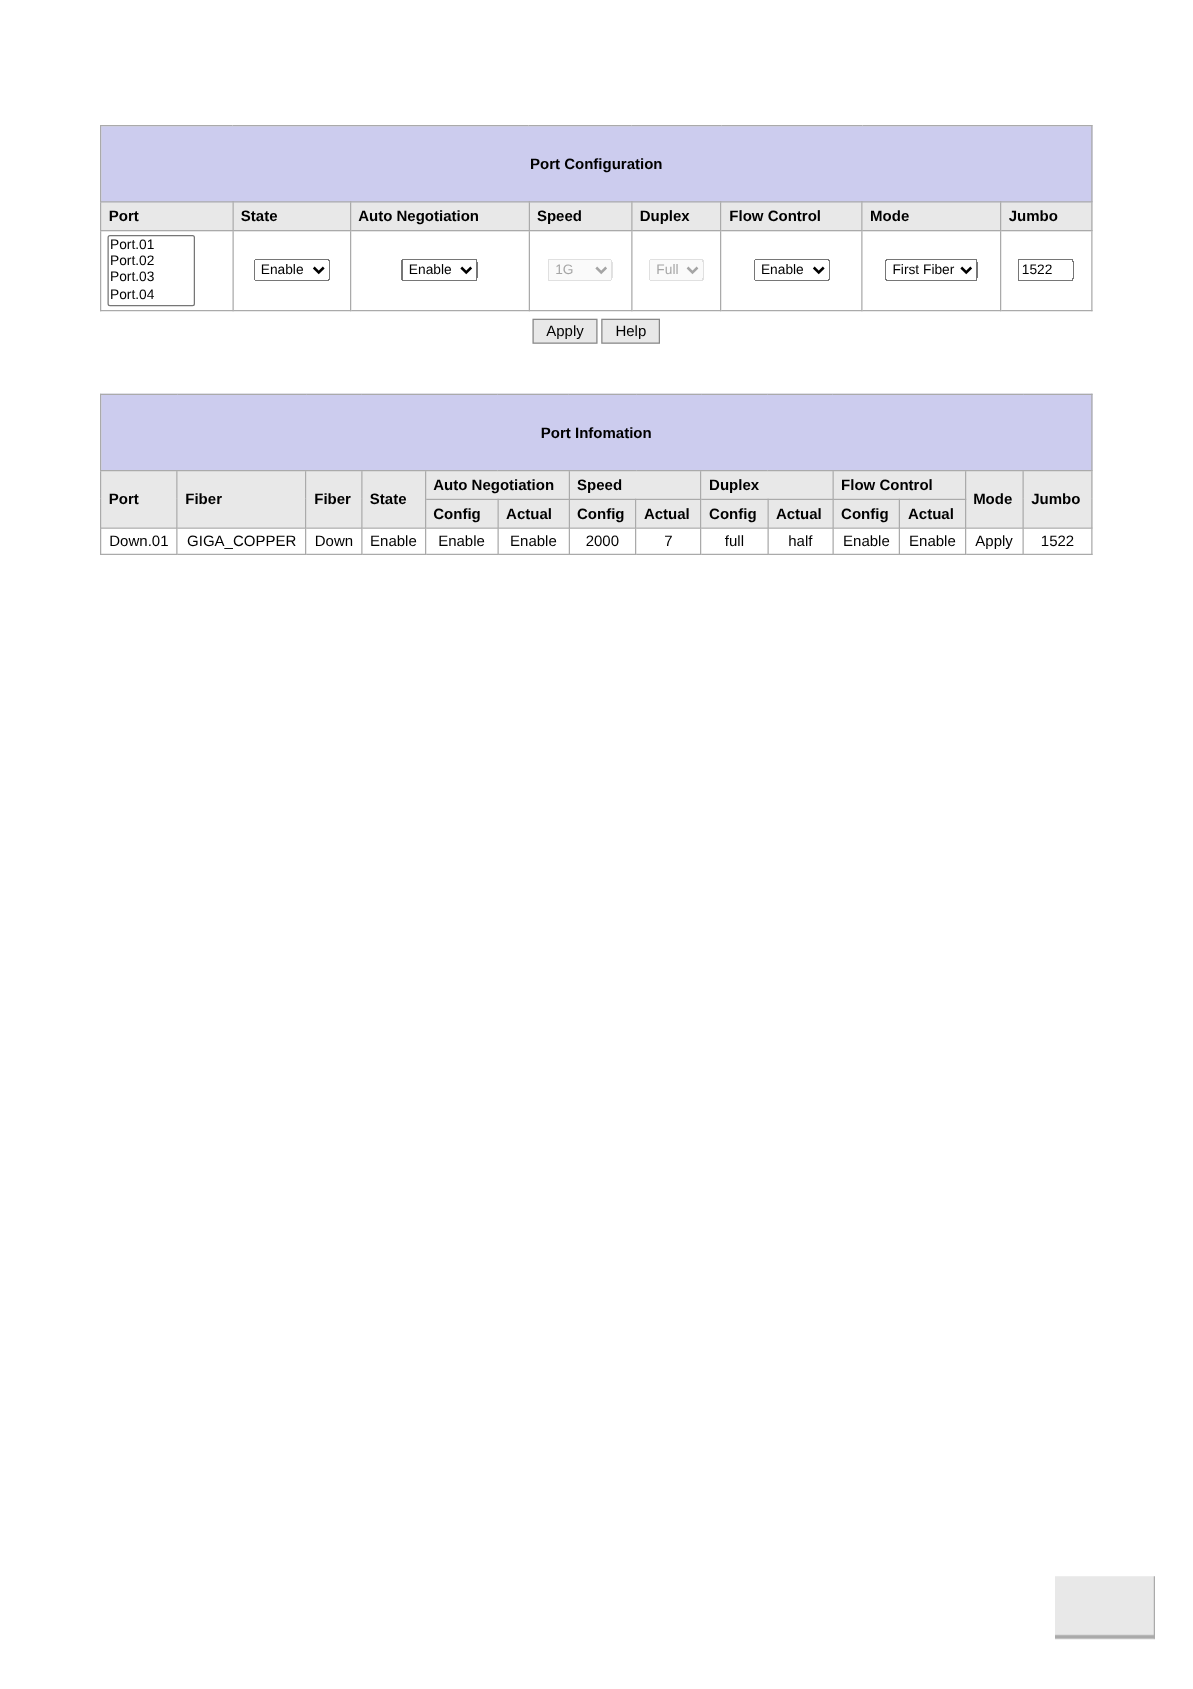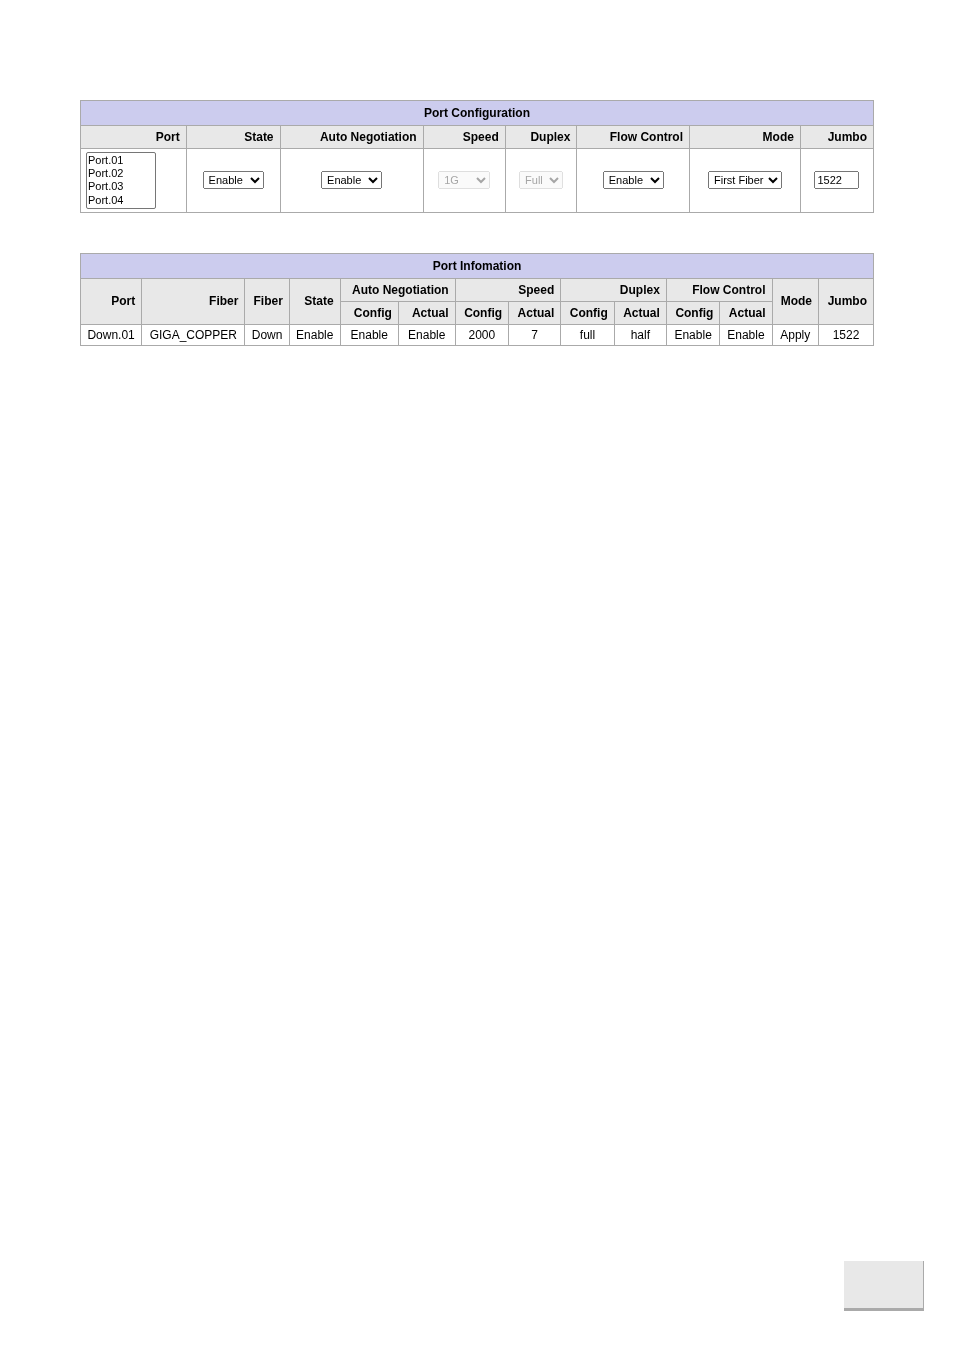--- a/index.html
+++ b/index.html
@@ -19,33 +19,33 @@
     table {
       border-collapse: collapse;
       width: 100%;
     }
     table, th, td {
       border: 1px solid #aaa;
     }
     th {
       background: #e8e8e8;
       padding: 4px 6px;
-      text-align: right;
+      text-align: left;
       font-weight: bold;
     }
     td {
       padding: 3px 5px;
       text-align: center;
       vertical-align: middle;
     }
     .section-title {
       background: #cce;
       text-align: center;
       font-weight: bold;
-      padding: 5px;
+      padding: 23px;
       border: 1px solid #aaa;
     }
     .port-list {
       text-align: left;
       vertical-align: top;
     }
     select {
       font-size: 11px;
       padding: 1px;
     }
@@ -150,20 +150,24 @@
               <option>Copper</option>
               <option>Fiber</option>
             </select>
           </td>
           <td>
             <input type="text" value="1522" style="">
           </td>
         </tr>
       </tbody>
     </table>
+    <div class="btn-row">
+      <button>Apply</button>
+      <button>Help</button>
+    </div>
   </div>
 
   <div class="section">
     <table class="info-table">
       <thead>
         <tr>
           <td colspan="14" class="section-title">Port Infomation</td>
         </tr>
         <tr>
           <th rowspan="2">Port</th>

